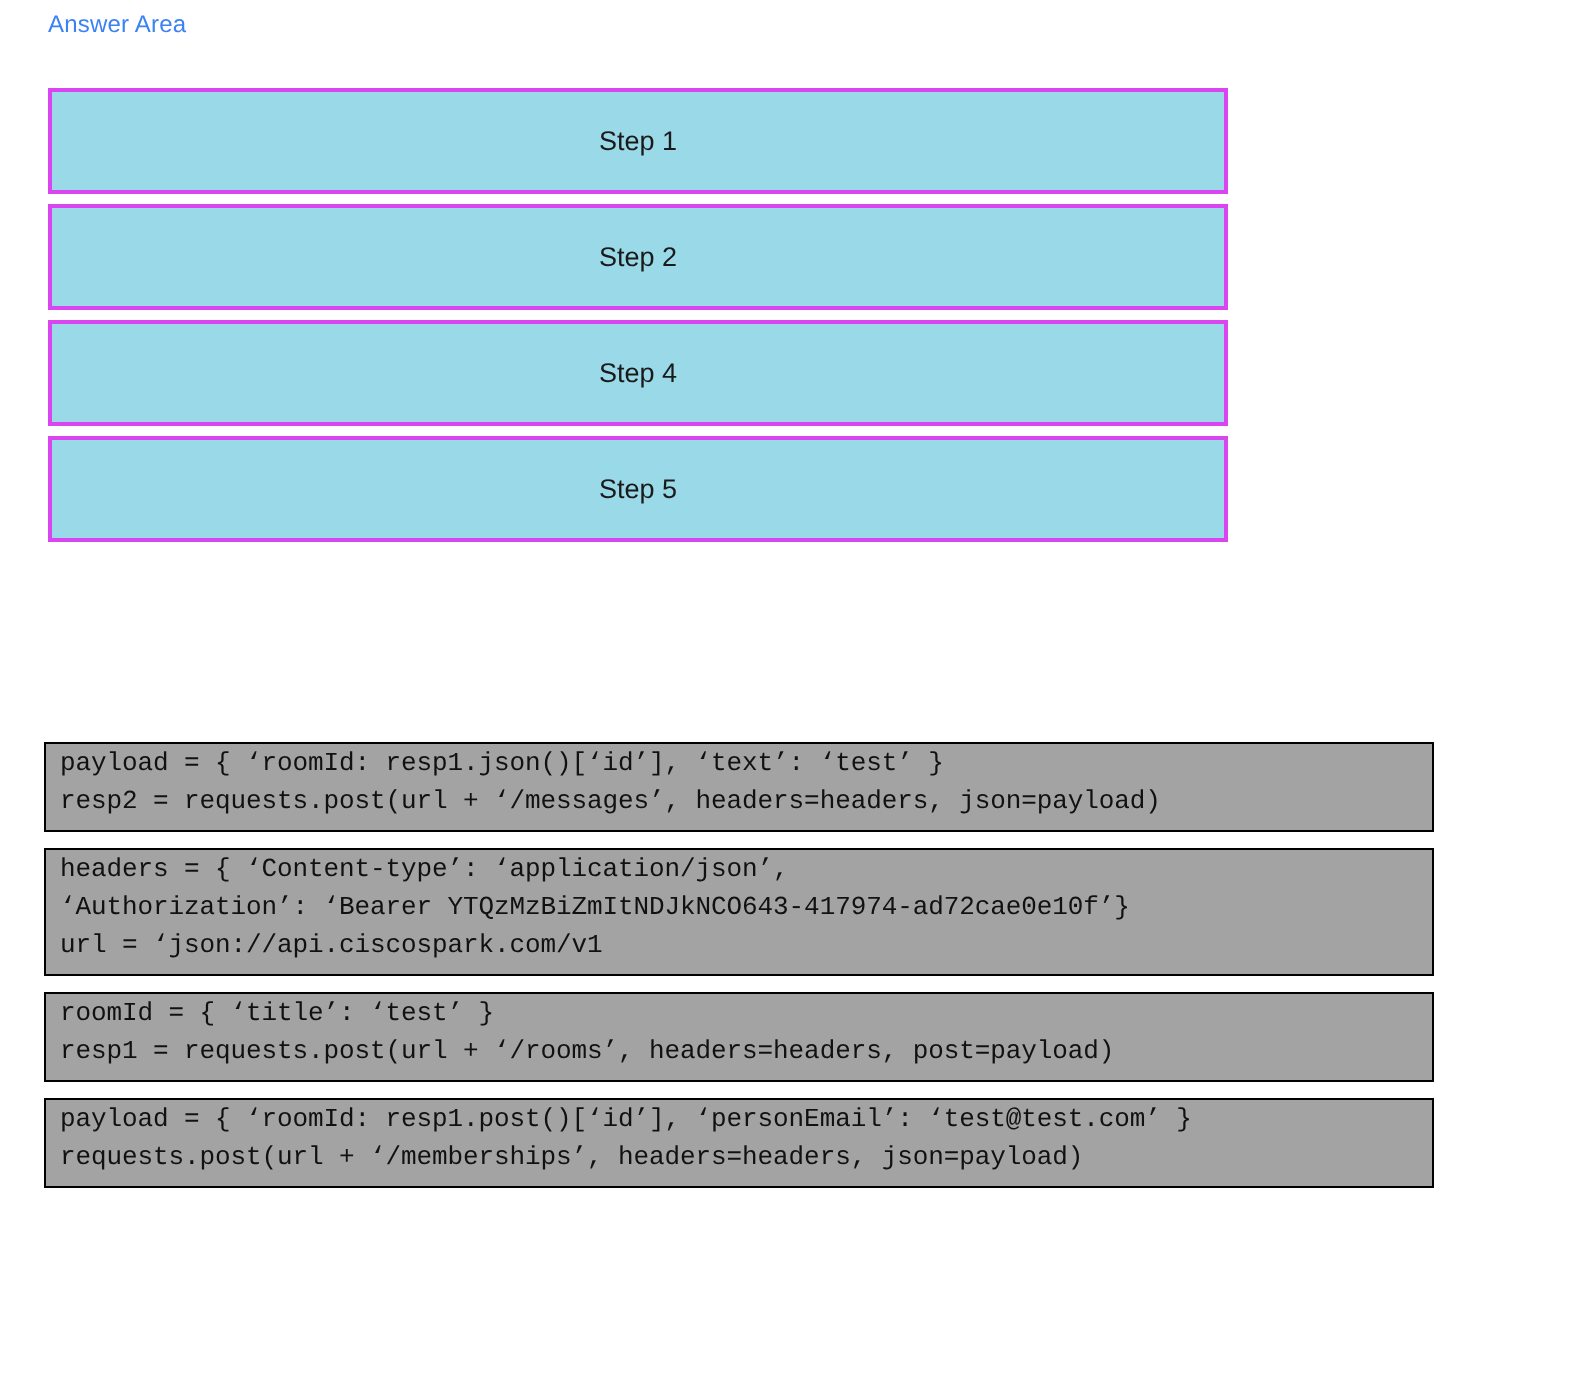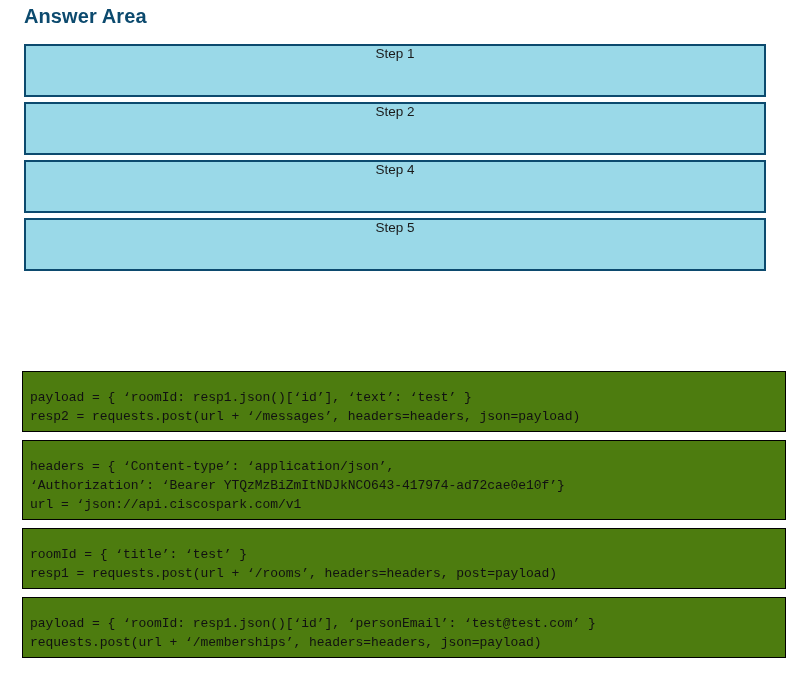--- a/index.html
+++ b/index.html
@@ -13,64 +13,64 @@
     font-family: "Liberation Sans", sans-serif;
     color: #000000;
     overflow: hidden;
     position: relative;
   }
 
   .page-title {
     position: absolute;
     left: 24px;
     top: 5px;
-    font-size: 20px;
-    font-weight: bold;
+    font-size: 12px;
+    font-weight: normal;
     letter-spacing: 0.1px;
-    color: #0c4a6e;
+    color: #3b82f6;
   }
 
   
   .steps-region {
     position: absolute;
     left: 24px;
     top: 44px;
     width: 742px;
   }
   .step-box {
     box-sizing: border-box;
-    width: 742px;
+    width: 590px;
     height: 53px;
     background: #9ad9e8;
-    border: 2px solid #0c4a6e;
+    border: 2px solid #d946ef;
     margin-bottom: 5px;
     display: flex;
-    align-items: flex-start;
+    align-items: center;
     justify-content: center;
   }
   .step-label {
     font-family: "Liberation Sans", sans-serif;
     font-size: 13.5px;
     color: #1a1a1a;
   }
 
   
   .code-region {
     position: absolute;
     left: 22px;
     top: 371px;
     width: 743px;
   }
   .code-box {
     box-sizing: border-box;
-    width: 764px;
-    background: #4d7c0f;
+    width: 695px;
+    background: #a3a3a3;
     border: 1.6px solid #000000;
     margin-bottom: 8px;
-    padding: 16px 7px 5px 7px;
+    padding: 0 7px 5px 7px;
   }
   .code-line {
     font-family: "Liberation Mono", "DejaVu Sans Mono", monospace;
     font-size: 13px;
     line-height: 19px;
     color: #111111;
     white-space: pre;
     letter-spacing: -0.05px;
   }
 </style>
@@ -107,17 +107,17 @@
     <div class="code-line">‘Authorization’: ‘Bearer YTQzMzBiZmItNDJkNCO643-417974-ad72cae0e10f’}</div>
     <div class="code-line">url = ‘json://api.ciscospark.com/v1</div>
   </div>
 
   <div class="code-box">
     <div class="code-line">roomId = { ‘title’: ‘test’ }</div>
     <div class="code-line">resp1 = requests.post(url + ‘/rooms’, headers=headers, post=payload)</div>
   </div>
 
   <div class="code-box">
-    <div class="code-line">payload = { ‘roomId: resp1.json()[‘id’], ‘personEmail’: ‘test@test.com’ }</div>
+    <div class="code-line">payload = { ‘roomId: resp1.post()[‘id’], ‘personEmail’: ‘test@test.com’ }</div>
     <div class="code-line">requests.post(url + ‘/memberships’, headers=headers, json=payload)</div>
   </div>
 
 </div>
 
 </body></html>

